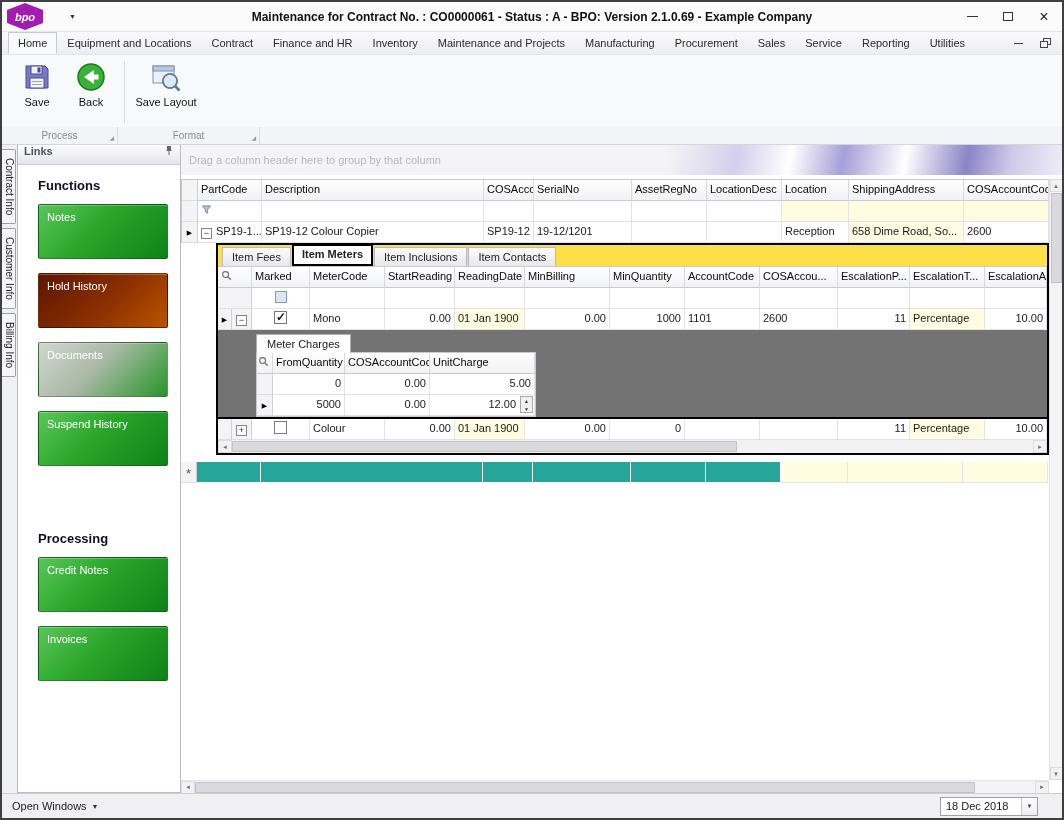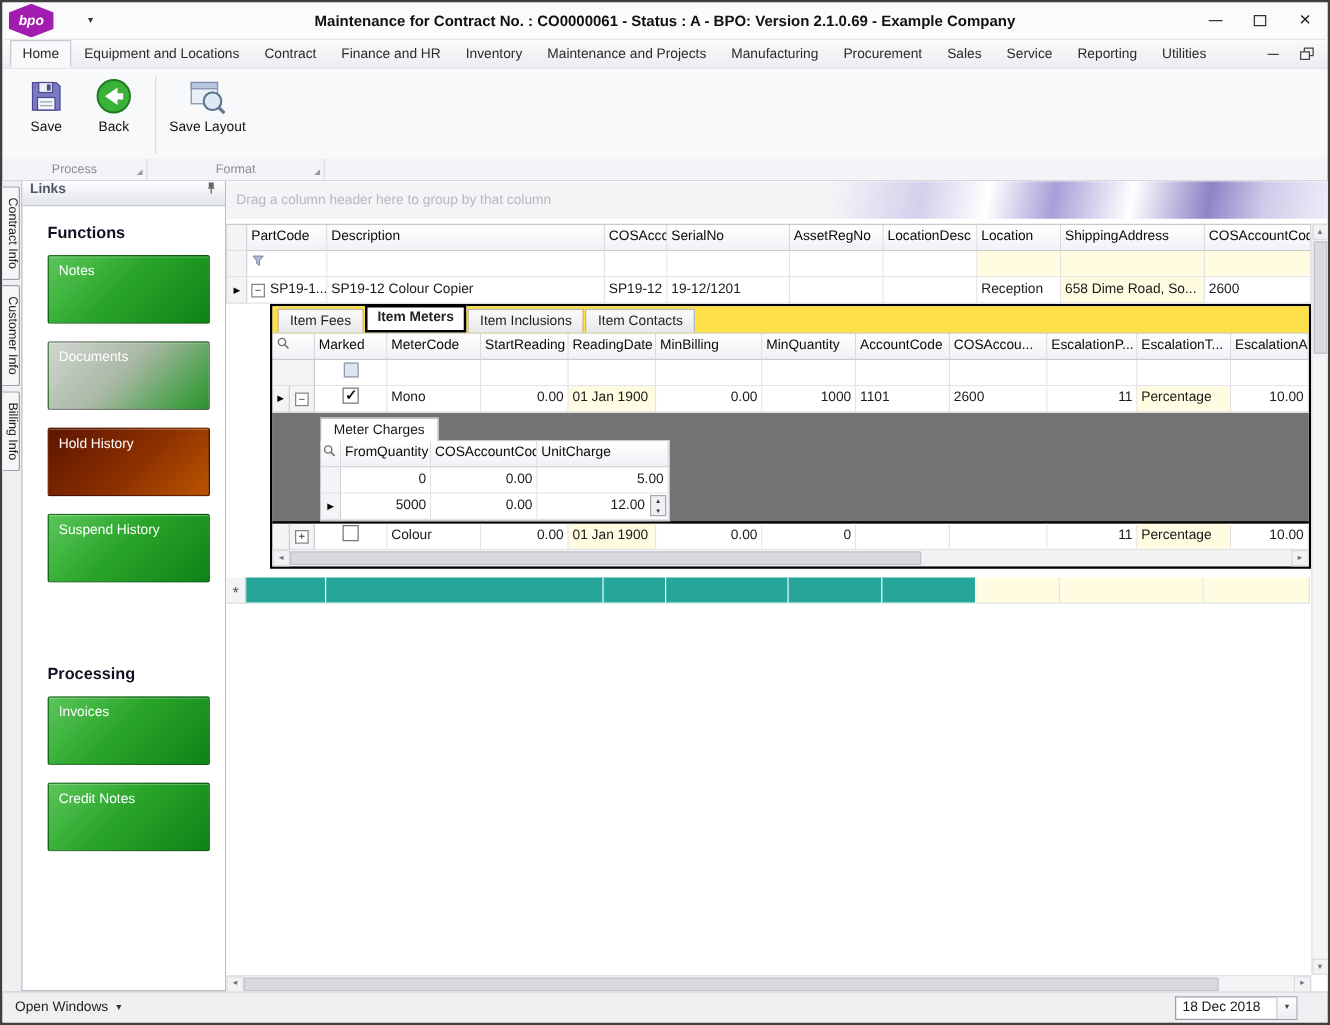--- a/index.html
+++ b/index.html
@@ -232,26 +232,26 @@
         <span>Links</span>
         <span class="pin">
           <svg width="10" height="11" viewBox="0 0 10 11">
               <path d="M3 1h4v4l1 1H2l1-1z" fill="#666"></path>
               <line x1="5" y1="6" x2="5" y2="10" stroke="#666" stroke-width="1"></line>
             </svg>
         </span>
       </div>
       <div class="side-heading">Functions</div>
       <div class="side-btn g-green">Notes</div>
+      <div class="side-btn g-red">Hold History</div>
       <div class="side-btn g-silver">Documents</div>
-      <div class="side-btn g-red">Hold History</div>
       <div class="side-btn g-green">Suspend History</div>
       <div class="side-heading processing">Processing</div>
+      <div class="side-btn g-green">Credit Notes</div>
       <div class="side-btn g-green">Invoices</div>
-      <div class="side-btn g-green">Credit Notes</div>
     </div>
 
     <div class="content">
 
       <div class="group-hint">
         <span>Drag a column header here to group by that column</span>
       </div>
 
       <div class="grid grid-outer">
 

